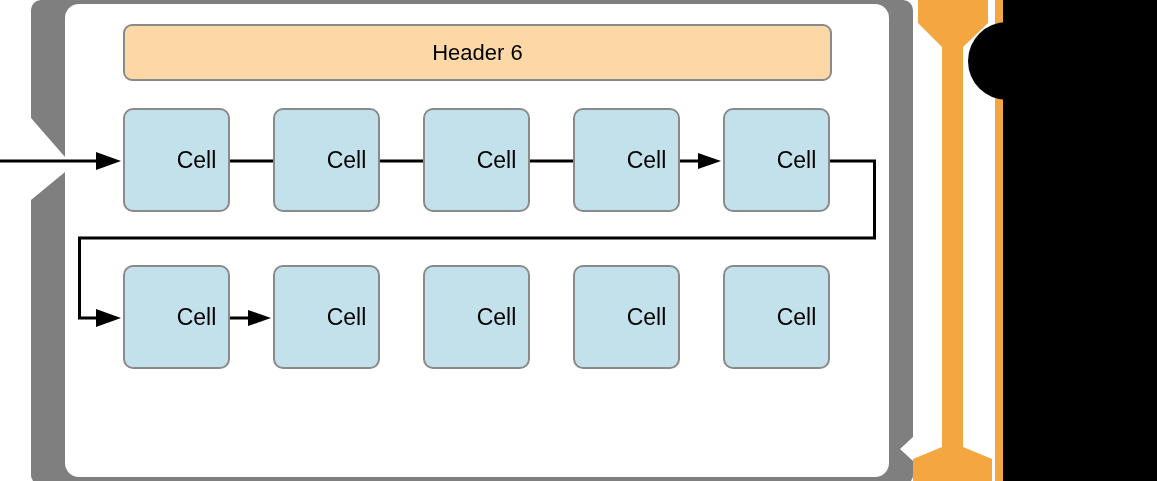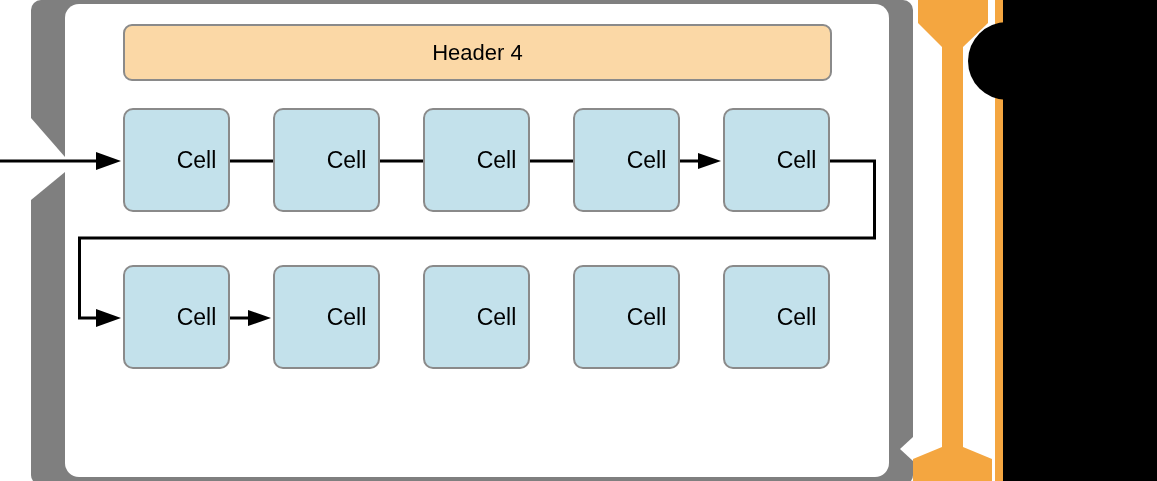--- a/index.html
+++ b/index.html
@@ -71,21 +71,21 @@
       <rect x="942" y="0" width="21" height="481"></rect>
       <polygon points="918,0 988,0 988,23 963,47 942,47 918,23"></polygon>
       <polygon points="913,459 942,447 963,447 992,459 992,481 913,481"></polygon>
       <rect x="995" y="0" width="15" height="481"></rect>
     </g>
 
     <rect x="1003" y="0" width="154" height="481" fill="#000000"></rect>
     <circle cx="1007" cy="61" r="39" fill="#000000"></circle>
   </svg>
 
-  <div class="box supplementary header-box">Header 4</div>
+  <div class="box supplementary header-box">Header 6</div>
 
   <div class="box cell row1 c1">Cell</div>
   <div class="box cell row1 c2">Cell</div>
   <div class="box cell row1 c3">Cell</div>
   <div class="box cell row1 c4">Cell</div>
   <div class="box cell row1 c5">Cell</div>
 
   <div class="box cell row2 c1">Cell</div>
   <div class="box cell row2 c2">Cell</div>
   <div class="box cell row2 c3">Cell</div>

